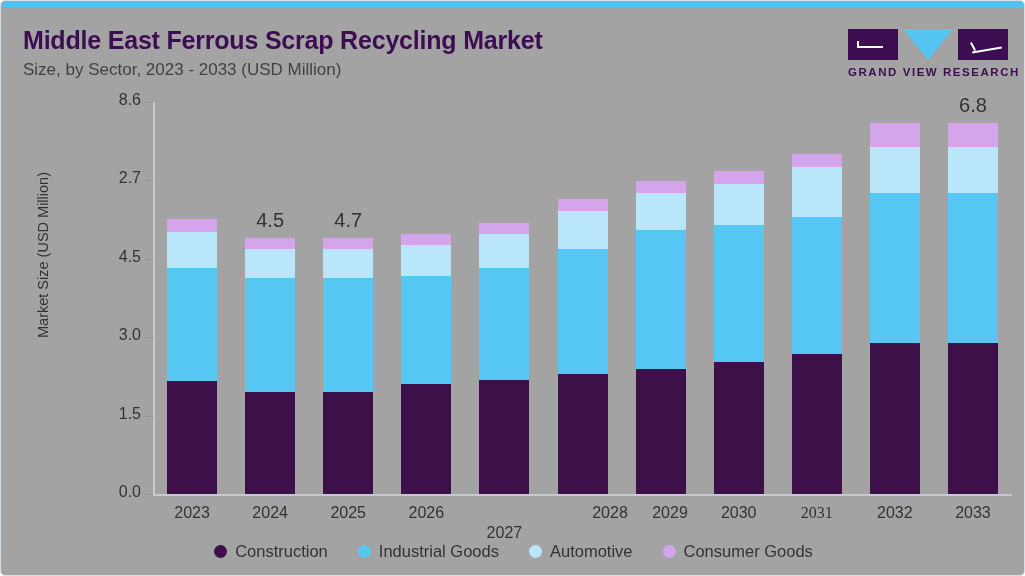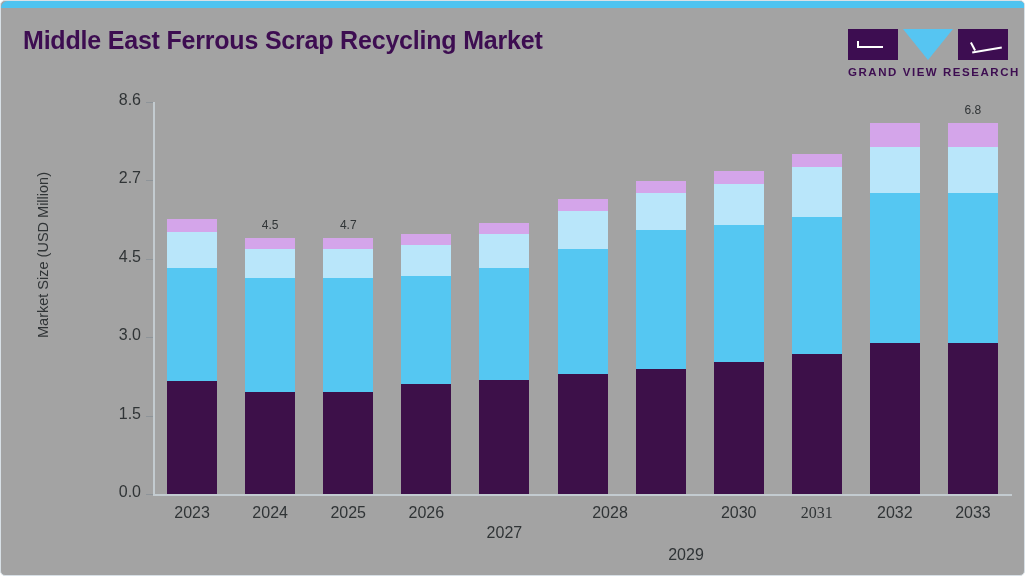--- a/index.html
+++ b/index.html
@@ -65,21 +65,21 @@
     position: absolute; right: 0; width: 44px; text-align: right;
     font-size: 16px; color: #303436;
   }
   .y-tick-mark { position: absolute; width: 7px; height: 1px; background: #8e9499; }
   #axis-line-v { position: absolute; left: 152px; top: 101px; width: 1.5px; height: 392px; background: #c3cbd0; }
   #axis-line-h { position: absolute; left: 152px; top: 493px; width: 859px; height: 1.5px; background: #c3cbd0; }
   .bar-group { position: absolute; bottom: 83px; width: 50px; }
   .bar-seg { width: 100%; }
   .bar-label {
     position: absolute; left: 50%; transform: translateX(-50%);
-    font-size: 12px; color: #303436; white-space: nowrap;
+    font-size: 20px; color: #303436; white-space: nowrap;
   }
   .x-tick-label {
     position: absolute; top: 503px; width: 74px; text-align: center;
     font-size: 16px; color: #303436;
   }
   
   #legend {
     position: absolute; left: 0; bottom: 14px; width: 1025px;
     display: flex; justify-content: center; align-items: center; gap: 30px;
   }
@@ -90,20 +90,21 @@
 </head>
 <body>
 
 <div id="app">
 
   <div id="top-accent"></div>
 
   <div id="header">
     <div id="title-block">
       <div id="chart-title">Middle East Ferrous Scrap Recycling Market</div>
+      <div id="chart-subtitle">Size, by Sector, 2023 - 2033 (USD Million)</div>
     </div>
 
     <div id="logo">
       <div id="logo-marks">
         <div class="logo-box" id="logo-box-left">
           <div class="slash slash-v"></div>
           <div class="slash slash-h"></div>
         </div>
         <div id="logo-triangle"></div>
         <div class="logo-box" id="logo-box-right">
@@ -204,21 +205,39 @@
           <div class="bar-label" style="bottom: 377.093px;">6.8</div>
         </div>
       </div>
     <div id="x-ticks">
         <div class="x-tick-label" style="left: 154.045px;">2023</div>
         <div class="x-tick-label" style="left: 232.136px;">2024</div>
         <div class="x-tick-label" style="left: 310.227px;">2025</div>
         <div class="x-tick-label" style="left: 388.318px;">2026</div>
         <div class="x-tick-label" style="left: 466.409px; margin-top: 20px;">2027</div>
         <div class="x-tick-label" style="left: 572px;">2028</div>
-        <div class="x-tick-label" style="left: 648px; margin-top: 42px;">2029</div>
+        <div class="x-tick-label" style="left: 632px;">2029</div>
         <div class="x-tick-label" style="left: 700.682px;">2030</div>
         <div class="x-tick-label" style="left: 778.773px; font-family: Liberation Serif, serif;">2031</div>
         <div class="x-tick-label" style="left: 856.864px;">2032</div>
         <div class="x-tick-label" style="left: 934.955px;">2033</div>
       </div>
   </div>
 
+  <div id="legend">
+      <div class="legend-item">
+        <span class="legend-dot" style="background: rgb(61, 16, 73);"></span>
+        <span class="legend-label">Construction</span>
+      </div>
+      <div class="legend-item">
+        <span class="legend-dot" style="background: rgb(85, 199, 242);"></span>
+        <span class="legend-label">Industrial Goods</span>
+      </div>
+      <div class="legend-item">
+        <span class="legend-dot" style="background: rgb(185, 230, 250);"></span>
+        <span class="legend-label">Automotive</span>
+      </div>
+      <div class="legend-item">
+        <span class="legend-dot" style="background: rgb(212, 165, 234);"></span>
+        <span class="legend-label">Consumer Goods</span>
+      </div>
+    </div>
 </div>
 
 </body></html>

